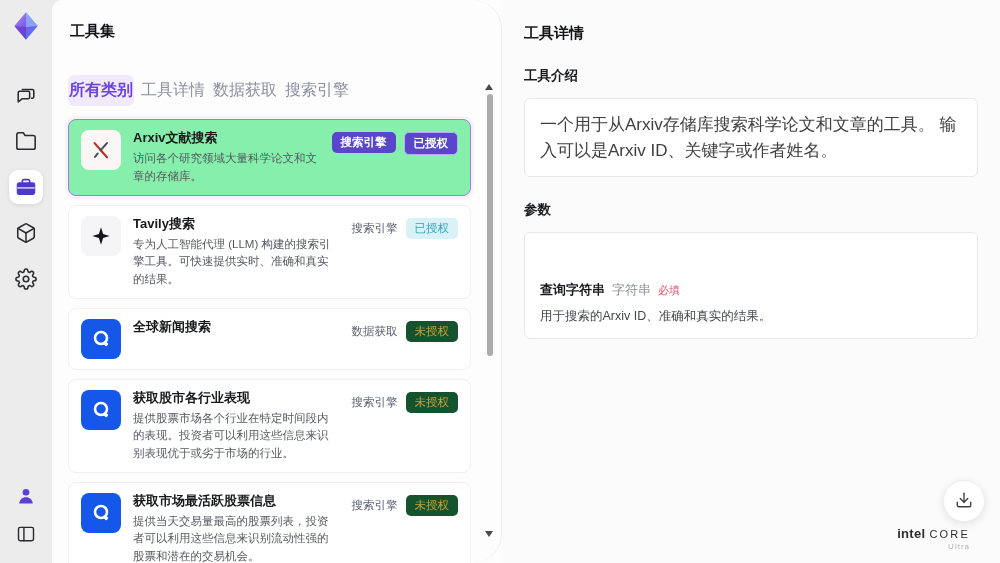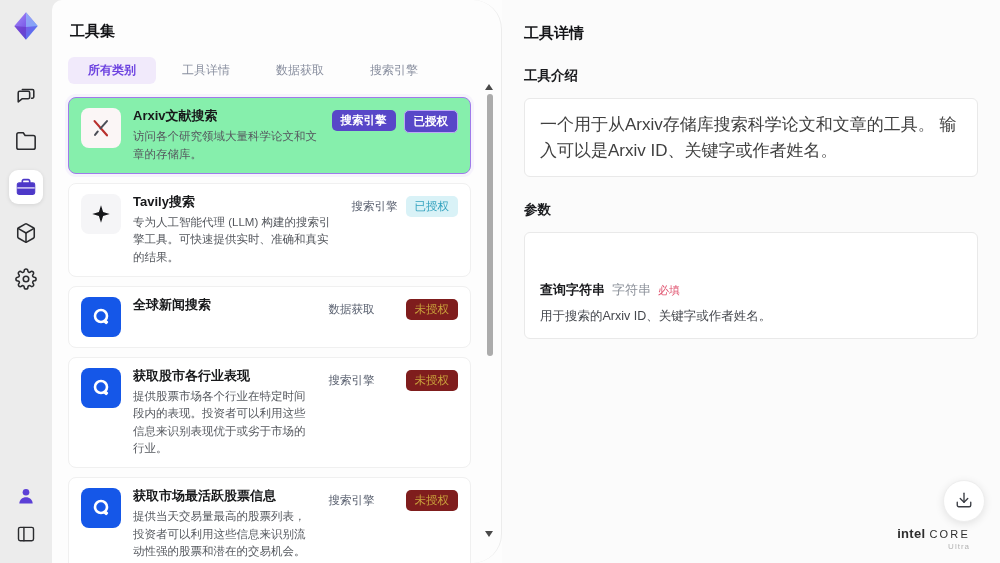--- a/index.html
+++ b/index.html
@@ -15,39 +15,39 @@
   .nav-item{width:34px;height:34px;display:flex;align-items:center;justify-content:center;border-radius:9px;color:#2A2B2E;cursor:pointer;}
   .nav-item.active{background:#FFFFFF;color:#4D38C8;box-shadow:0 1px 4px rgba(0,0,0,.10);}
   .nav-item.tinted{color:#5B3FD6;}
   .nav-item svg{display:block;}
   .side-bottom{margin-top:auto;margin-bottom:12px;display:flex;flex-direction:column;gap:4px;align-items:center;}
   
   .main{position:absolute;left:52px;top:0;right:0;bottom:0;background:#FDFDFD;border-top-left-radius:10px;display:flex;overflow:hidden;}
   .list-panel{width:450px;flex:0 0 450px;box-sizing:border-box;padding:14px 16px 0 16px;position:relative;border-right:1px solid #ECECEC;background:#FDFDFD;border-radius:29px;}
   .page-title{font-size:15px;font-weight:bold;color:#141518;margin:8px 0 16px 2px;}
   .tabs{display:flex;gap:6px;margin-bottom:13px;}
-  .tab{font-size:12px;color:#8A90A0;padding:5px 20px;border-radius:6px;cursor:pointer;white-space:nowrap;}
+  .tab{font-size:16px;color:#8A90A0;padding:5px 1px;border-radius:6px;cursor:pointer;white-space:nowrap;margin-top:18px;}
   .tab.active{background:#F1EAFB;color:#6C42E0;font-weight:bold;}
   .tools{display:flex;flex-direction:column;gap:9px;padding-right:14px;}
   .card{display:flex;gap:12px;background:#FFFFFF;border:1px solid #F0F0F0;border-radius:8px;padding:10px 12px;box-sizing:border-box;cursor:pointer;}
   .card.selected{border:1.5px solid #9F7BEA;background:#86efac;box-shadow:0 0 0 3px rgba(150,110,240,.07);}
   .tool-icon{width:40px;height:40px;border-radius:8px;flex:0 0 40px;display:flex;align-items:center;justify-content:center;}
   .icon-arxiv{background:#FBF6F6;}
   .icon-tavily{background:#F5F5F7;}
   .icon-quark{background:#1557E8;}
   .tool-body{flex:1;min-width:0;}
   .tool-name{font-size:13px;font-weight:bold;color:#17181A;line-height:1.25;}
   .tool-desc{font-size:11.5px;color:#55585E;line-height:1.5;margin-top:4px;}
   .tool-badges{display:flex;gap:8px;align-items:flex-start;flex:0 0 auto;padding-top:2px;}
   .badge{font-size:11.5px;padding:3px 9px;border-radius:5px;white-space:nowrap;line-height:1.3;}
   .badge-cat-plain{font-size:11.5px;color:#5A6170;padding:3px 0;white-space:nowrap;}
   .badge-cat-solid{background:#5847C8;color:#FFFFFF;font-weight:bold;}
   .auth-selected{background:#5847C8;color:#FFFFFF;font-weight:bold;border:1px solid #BCAAF5;}
   .auth-authorized{background:#D9F2F7;color:#35A3BF;}
-  .auth-unauthorized{background:#7f1d1d;color:#C9A13B;margin-left:23px;}
+  .auth-unauthorized{background:#14532d;color:#C9A13B;}
   
   .scroll-up{position:absolute;right:8px;top:84px;width:0;height:0;border-left:4px solid transparent;border-right:4px solid transparent;border-bottom:6px solid #4A4A4A;}
   .scroll-thumb{position:absolute;right:8px;top:94px;width:6px;height:262px;background:#ACACAC;border-radius:3px;}
   .scroll-down{position:absolute;right:8px;top:531px;width:0;height:0;border-left:4px solid transparent;border-right:4px solid transparent;border-top:6px solid #4A4A4A;}
   
   .detail-panel{flex:1;box-sizing:border-box;padding:14px 22px;background:#FBFBFB;}
   .detail-title{font-size:15px;font-weight:bold;color:#141518;margin:10px 0 24px;}
   .section-heading{font-size:13.5px;font-weight:bold;color:#1A1B1E;margin:0 0 13px;}
   .box{background:#FFFFFF;border:1px solid #E9E9E9;border-radius:6px;padding:13px 15px;margin-bottom:24px;}
   .intro-text{font-size:17px;color:#404040;line-height:1.5;}
@@ -248,21 +248,21 @@
       <div class="box">
         <div class="intro-text">一个用于从Arxiv存储库搜索科学论文和文章的工具。 输入可以是Arxiv ID、关键字或作者姓名。</div>
       </div>
       <h3 class="section-heading">参数</h3>
       <div class="box">
         <div class="param-head">
           <span class="param-name">查询字符串</span>
           <span class="param-type">字符串</span>
           <span class="param-required">必填</span>
         </div>
-        <div class="param-desc">用于搜索的Arxiv ID、关键字或作者姓名。</div>
+        <div class="param-desc">用于搜索的Arxiv ID、准确和真实的结果。</div>
       </div>
     </section>
 
   </main>
 
   <button class="fab">
     <span>
       <svg width="18" height="18" viewBox="0 0 24 24" fill="none" stroke="currentColor" stroke-width="1.8" stroke-linecap="round" stroke-linejoin="round">
         <path d="M21 15v4a2 2 0 0 1-2 2H5a2 2 0 0 1-2-2v-4"></path>
           <polyline points="7 10 12 15 17 10"></polyline>

